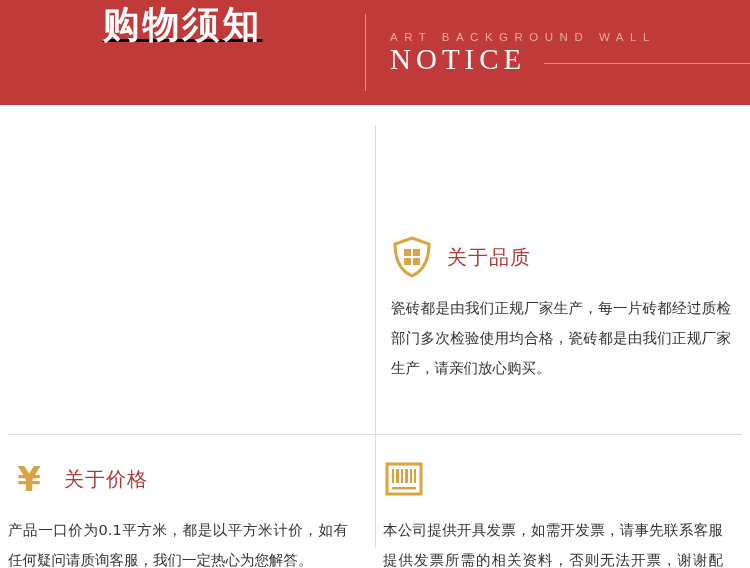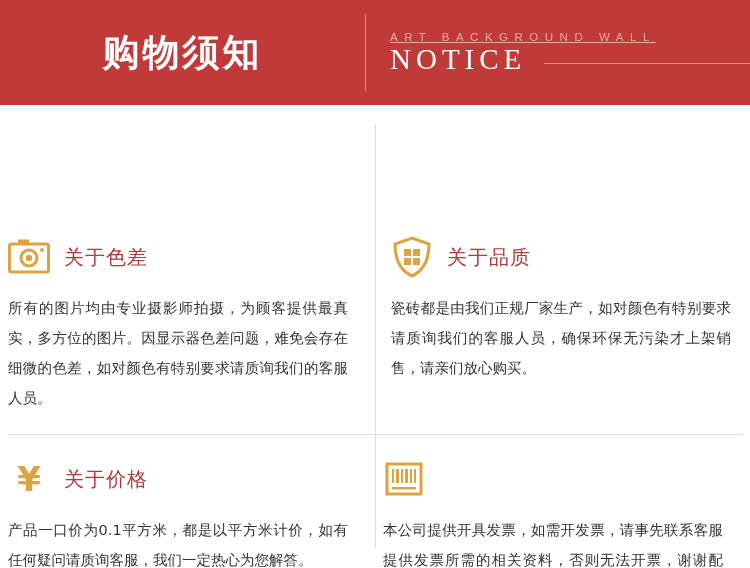--- a/index.html
+++ b/index.html
@@ -25,23 +25,23 @@
     position: relative;
     width: 750px;
     height: 105px;
     background: #c13a3a;
     display: flex;
     align-items: stretch;
   }
   .header-left {
     width: 365px;
     display: flex;
-    align-items: center;
     justify-content: center;
     position: relative;
+    text-decoration: underline;
   }
   .header-title-cn {
     color: #ffffff;
     font-size: 37px;
     font-weight: bold;
     letter-spacing: 3px;
     font-family: "DejaVu Sans", "Liberation Sans", sans-serif;
   }
   .header-divider {
     width: 1px;
@@ -55,21 +55,20 @@
     display: flex;
     flex-direction: column;
     justify-content: center;
   }
   .header-sub-en {
     color: #e8a9a0;
     font-size: 11.5px;
     letter-spacing: 6.5px;
     margin-bottom: 2px;
     font-family: "Liberation Sans", sans-serif;
-    text-decoration: underline;
   }
   .header-notice-row {
     display: flex;
     align-items: center;
   }
   .header-notice-en {
     color: #ffffff;
     font-size: 29px;
     letter-spacing: 5px;
     font-family: Liberation Serif, serif;
@@ -162,46 +161,33 @@
         <span class="header-notice-en">NOTICE</span>
         <span class="header-rule"></span>
       </div>
     </div>
   </div>
 
   <div class="grid">
     <div class="v-divider"></div>
     <div class="h-divider"></div>
 
-    <div class="cell cell-tl">
-      <div class="cell-head">
-        <svg class="cell-icon" viewBox="0 0 42 42">
-          <rect x="1.5" y="8" width="39" height="28" rx="2" fill="none" stroke="#d9a441" stroke-width="3"></rect>
-          <rect x="10" y="3.5" width="11" height="5" fill="#d9a441"></rect>
-          <circle cx="21" cy="22" r="8" fill="none" stroke="#d9a441" stroke-width="3"></circle>
-          <circle cx="21" cy="22" r="3.2" fill="#d9a441"></circle>
-          <circle cx="34" cy="14" r="2" fill="#d9a441"></circle>
-        </svg>
-        <span class="cell-title">关于色差</span>
-      </div>
-      <div class="cell-body">所有的图片均由专业摄影师拍摄，为顾客提供最真实，多方位的图片。因显示器色差问题，难免会存在细微的色差，如对颜色有特别要求请质询我们的客服人员。</div>
-    </div>
 
     <div class="cell cell-tr">
       <div class="cell-head">
         <svg class="cell-icon" viewBox="0 0 42 42">
           <path d="M21 2 L38 8 C38 24 32 35 21 40 C10 35 4 24 4 8 Z" fill="none" stroke="#d9a441" stroke-width="3"></path>
           <rect x="13" y="13" width="7" height="7" fill="#d9a441"></rect>
           <rect x="22" y="13" width="7" height="7" fill="#d9a441"></rect>
           <rect x="13" y="22" width="7" height="7" fill="#d9a441"></rect>
           <rect x="22" y="22" width="7" height="7" fill="#d9a441"></rect>
         </svg>
         <span class="cell-title">关于品质</span>
       </div>
-      <div class="cell-body">瓷砖都是由我们正规厂家生产，如对颜色有特别要求请质询我们的客服人员，确保环保无污染才上架销售，请亲们放心购买。</div>
+      <div class="cell-body">瓷砖都是由我们正规厂家生产，每一片砖都经过质检部门多次检验使用均合格，瓷砖都是由我们正规厂家生产，请亲们放心购买。</div>
     </div>
 
     <div class="cell cell-bl">
       <div class="cell-head">
         <svg class="cell-icon" viewBox="0 0 42 42">
           <text x="21" y="33" font-family="DejaVu Sans, sans-serif" font-size="34" font-weight="bold" fill="#d9a441" text-anchor="middle">¥</text>
         </svg>
         <span class="cell-title">关于价格</span>
       </div>
       <div class="cell-body">产品一口价为0.1平方米，都是以平方米计价，如有任何疑问请质询客服，我们一定热心为您解答。</div>

